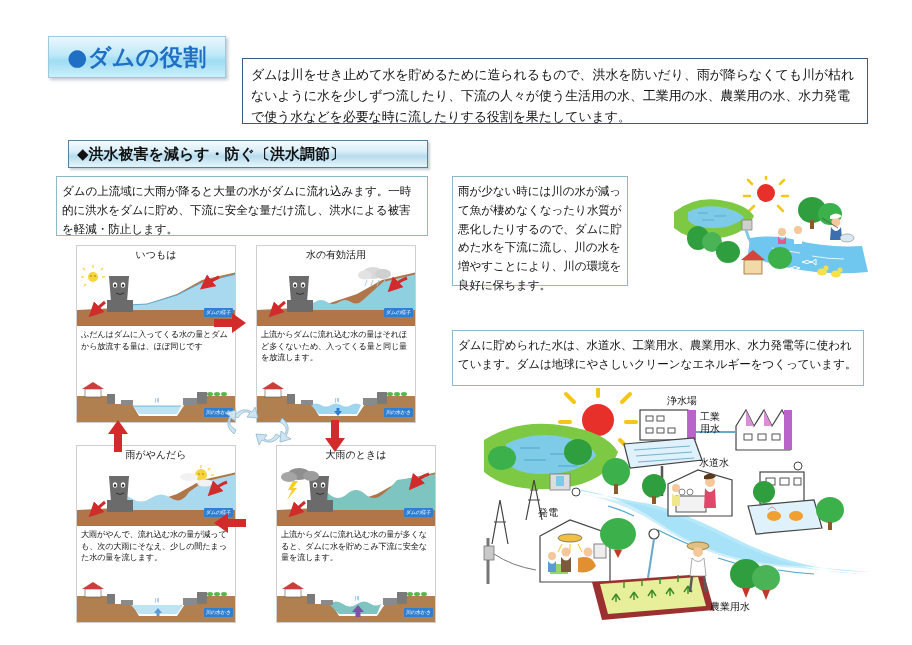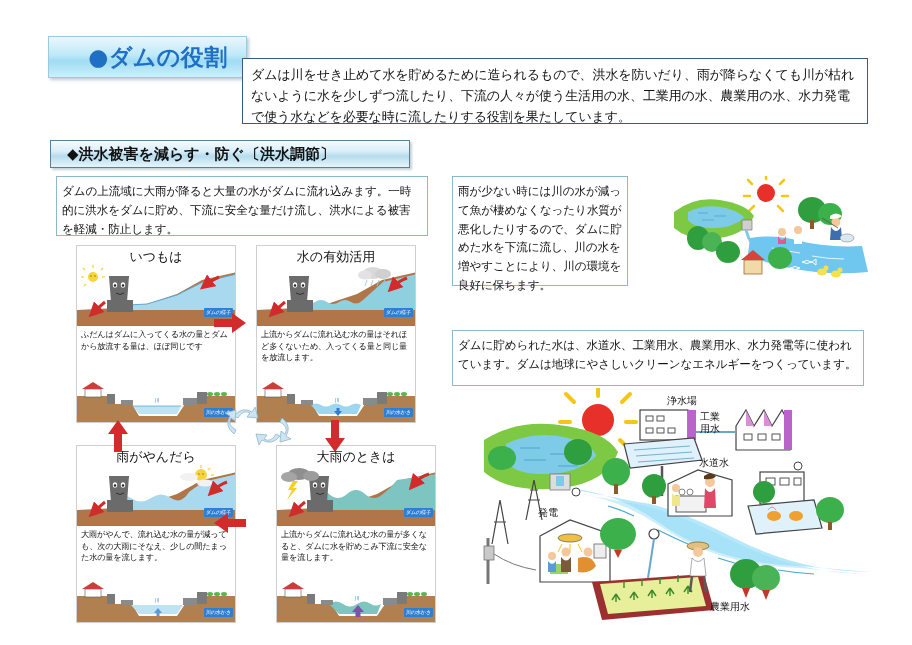--- a/index.html
+++ b/index.html
@@ -10,21 +10,20 @@
   }
   .page{position:relative;width:912px;height:645px;}
 
   
   .title-pill{
     position:absolute;left:48px;top:36px;width:176px;height:40px;
     background:linear-gradient(to bottom,#eaf7fd 0%,#bfe9f8 45%,#9fdcf3 60%,#cdeffb 100%);
     border:1px solid #9cc9dd;
     display:flex;align-items:center;justify-content:center;
     box-shadow:2px 2px 3px rgba(120,140,150,.45);
-    padding-left:21px;
   }
   .title-pill span{
     color:#1f6fc4;font-size:23px;font-weight:bold;letter-spacing:.5px;
     white-space:nowrap;
   }
 
   
   .intro-box{
     position:absolute;left:242px;top:58px;width:626px;height:66px;
     border:1px solid #3a5a86;background:#fff;box-sizing:border-box;
@@ -33,22 +32,23 @@
   .intro-box p{
     margin:0;font-size:13px;line-height:1.63;color:#111;
     letter-spacing:-0.1px;
   }
 
   
   .sec-head{
     position:absolute;height:28px;box-sizing:border-box;
     background:linear-gradient(to bottom,#f4fbfe 0%,#d9eef8 40%,#b6dcee 58%,#e6f5fb 100%);
     border:1px solid #5a7f99;
-    display:flex;align-items:center;padding-left:16px;
+    display:flex;align-items:center;padding-left:8px;
     box-shadow:1.5px 1.5px 2px rgba(120,140,150,.4);
+    margin-left:18px;
   }
   .sec-head span{font-size:15px;font-weight:bold;color:#111;white-space:nowrap;}
   #sec-flood{left:50px;top:140px;width:360px;}
   #sec-river{left:452px;top:140px;width:408px;}
   #sec-use{left:452px;top:295px;width:228px;}
 
   
   .txt-box{position:absolute;border:1px solid #8fb8cc;background:#fff;box-sizing:border-box;padding:5px 5px;}
   .txt-box p{margin:0;font-size:11.6px;line-height:1.62;color:#111;letter-spacing:-0.1px;}
   #txt-flood{left:56px;top:176px;width:372px;height:60px;}
@@ -60,21 +60,21 @@
     position:absolute;width:160px;height:178px;background:#fff;
     border:1px solid #cfcfcf;box-sizing:border-box;overflow:hidden;
   }
   #panel-tl{left:76px;top:245px;}
   #panel-tr{left:256px;top:245px;}
   #panel-bl{left:76px;top:445px;}
   #panel-br{left:256px;top:445px;margin-left:20px;}
 
   .panel-title{
     position:absolute;top:2px;left:0;width:100%;text-align:center;
-    font-size:13px;color:#111;font-weight:normal;z-index:6;
+    font-size:10px;color:#111;font-weight:normal;z-index:6;
   }
   .panel-scene{position:absolute;left:0;top:18px;width:160px;height:62px;overflow:hidden;}
   .panel-caption{
     position:absolute;left:0;top:82px;width:160px;height:48px;
     padding:1px 4px;box-sizing:border-box;
   }
   .panel-caption p{margin:0;font-size:8.2px;line-height:1.42;color:#111;letter-spacing:-0.2px;}
   .panel-cross{position:absolute;left:0;top:132px;width:160px;height:46px;overflow:hidden;}
 
   .mini-label{

